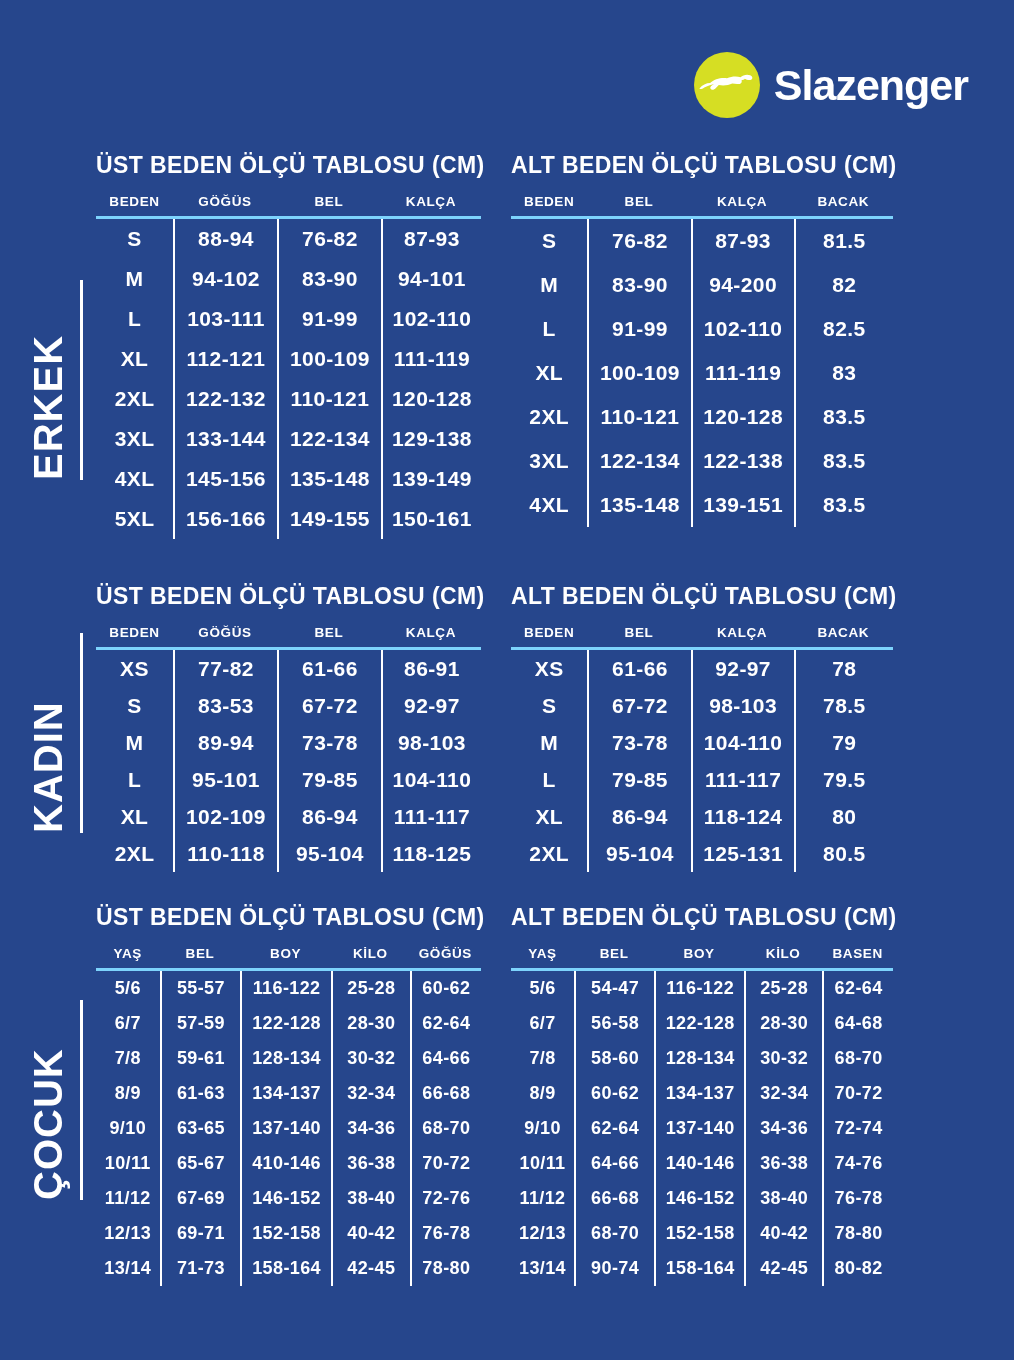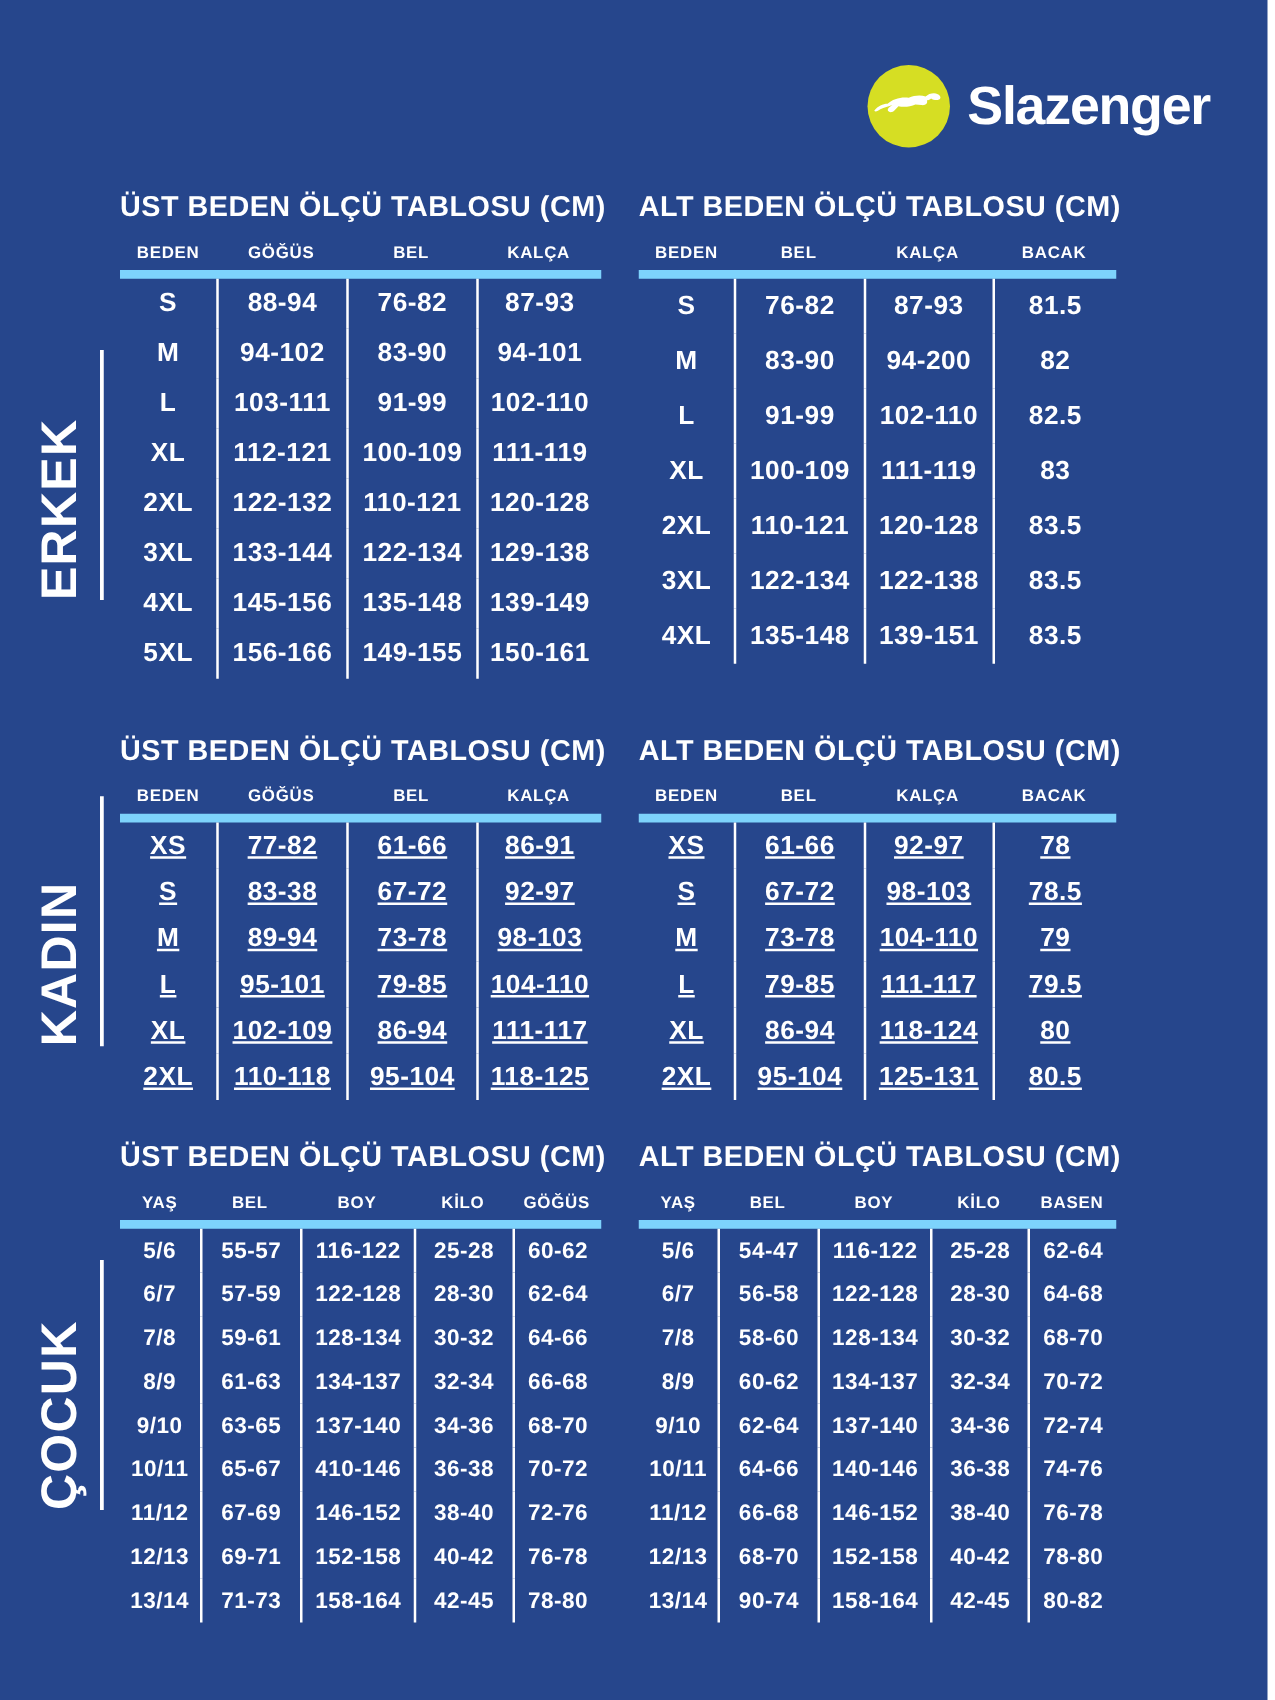--- a/index.html
+++ b/index.html
@@ -30,35 +30,35 @@
   .s-erkek{margin-top:30px;}
   .s-kadin{margin-top:42px;}
   .s-cocuk{margin-top:30px;}
   .tables{display:flex;gap:30px;padding-left:96px;}
   .size-table{width:385px;flex:0 0 auto;}
   .size-table + .size-table{width:382px;}
   .t-title{
     font-size:23px;font-weight:800;letter-spacing:.4px;
     line-height:30px;margin-bottom:14px;white-space:nowrap;
   }
-  .t-head{display:grid;padding-bottom:7px;border-bottom:7px solid #7dd3fc;}
+  .t-head{display:grid;padding-bottom:7px;border-bottom:3px solid #7dd3fc;}
   .h-cell{
     text-align:center;font-size:13.5px;font-weight:700;letter-spacing:.6px;
   }
   .t-body{display:grid;}
   .cell{
     display:flex;align-items:center;justify-content:center;
     font-size:21px;font-weight:700;letter-spacing:.4px;
   }
   .sep{border-left:2px solid #ffffff;}
   .cols4 .t-head,.cols4 .t-body{grid-template-columns:20% 27% 27% 26%;}
   .cols5 .t-head,.cols5 .t-body{grid-template-columns:16.5% 21% 23.5% 20.5% 18.5%;}
   .rh40 .cell{height:40px;}
   .rh44 .cell{height:44px;}
-  .rh37 .cell{height:37px;text-decoration:underline;}
+  .rh37 .cell{height:37px;}
   .rh35 .cell{height:35px;font-size:18px;}
   
   .rail{
     position:absolute;display:flex;flex-direction:row;align-items:stretch;gap:12px;
   }
   .rail-text{
     writing-mode:vertical-rl;transform:rotate(180deg);
     font-size:40px;font-weight:800;letter-spacing:1px;line-height:1;
     white-space:nowrap;
   }
@@ -201,21 +201,21 @@
             <div class="h-cell">GÖĞÜS</div>
             <div class="h-cell">BEL</div>
             <div class="h-cell">KALÇA</div>
           </div>
           <div class="t-body">
             <div class="cell">XS</div>
             <div class="cell sep">77-82</div>
             <div class="cell sep">61-66</div>
             <div class="cell sep">86-91</div>
             <div class="cell">S</div>
-            <div class="cell sep">83-38</div>
+            <div class="cell sep">83-53</div>
             <div class="cell sep">67-72</div>
             <div class="cell sep">92-97</div>
             <div class="cell">M</div>
             <div class="cell sep">89-94</div>
             <div class="cell sep">73-78</div>
             <div class="cell sep">98-103</div>
             <div class="cell">L</div>
             <div class="cell sep">95-101</div>
             <div class="cell sep">79-85</div>
             <div class="cell sep">104-110</div>

